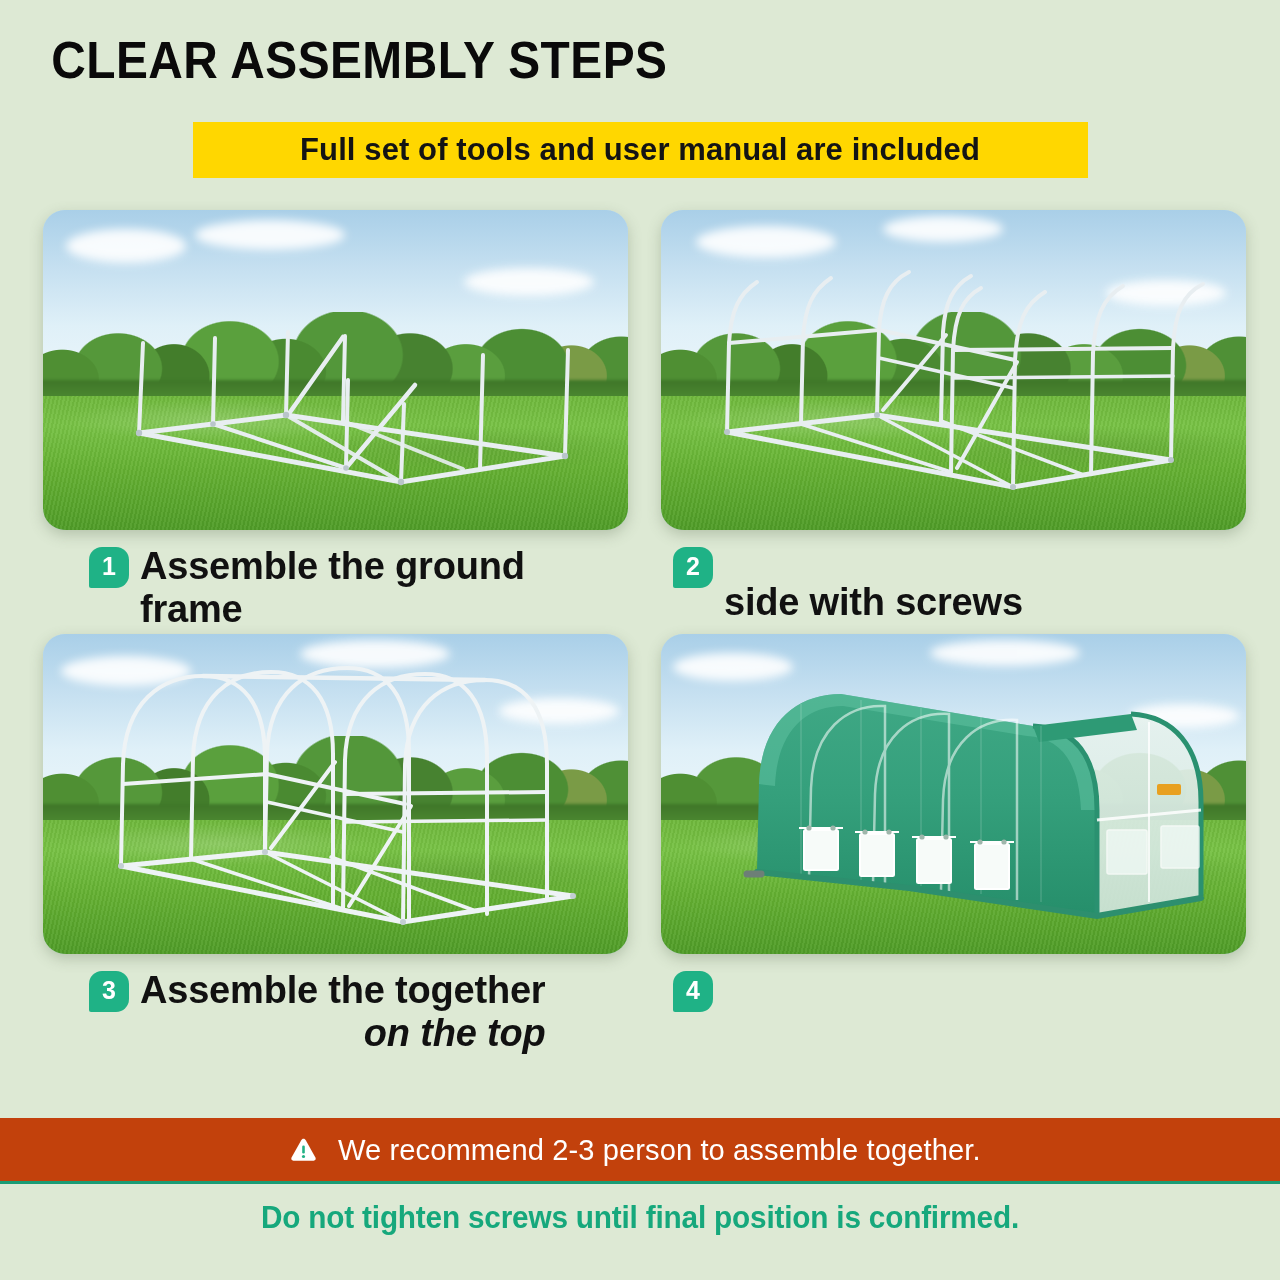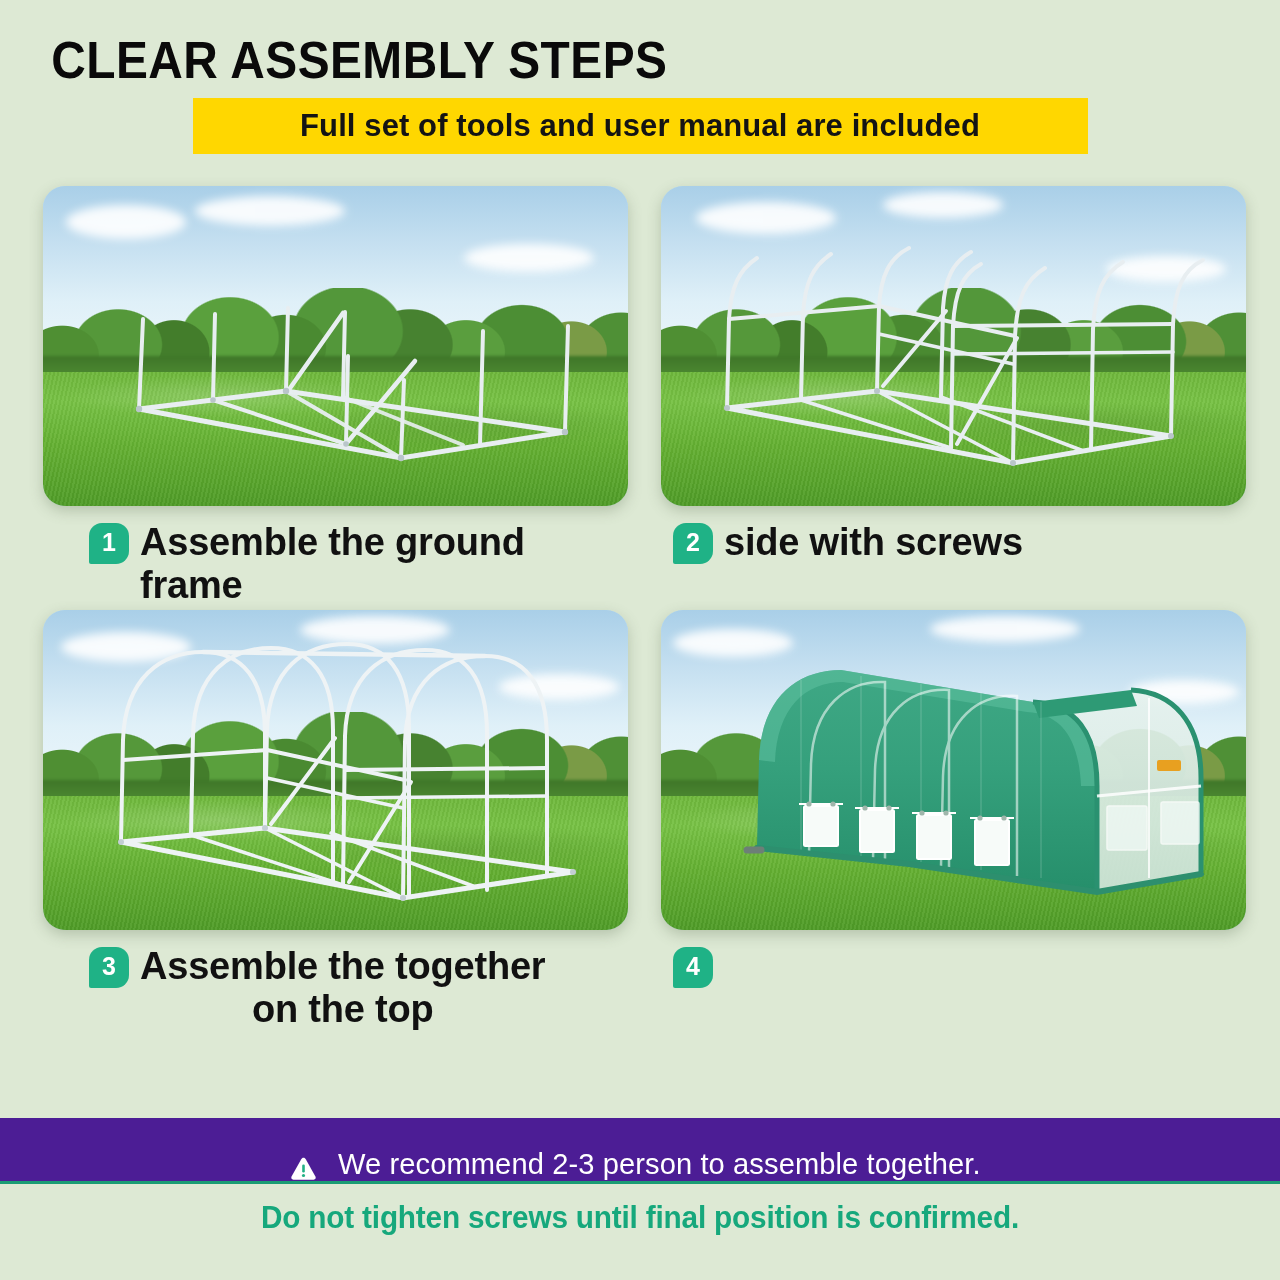--- a/index.html
+++ b/index.html
@@ -22,21 +22,21 @@
   .main-title {
     font-size: 52px;
     font-weight: bold;
     letter-spacing: 0.5px;
     color: #0a0a0a;
     line-height: 1.0;
     transform: scaleX(0.92);
   }
 
   .subtitle-wrap {
-    margin-top: 12px;
+    margin-top: 36px;
     display: flex;
     justify-content: center;
   }
 
   .subtitle-bar {
     background: #FFD700;
     width: 895px;
     height: 56px;
     display: flex;
     align-items: center;
@@ -149,32 +149,32 @@
 
   .caption-text {
     font-size: 38px;
     font-weight: bold;
     color: #111111;
     line-height: 1.14;
     letter-spacing: -0.2px;
     padding-top: 2px;
   }
   .caption-text .l2 { display: block; }
-  .cell.left  .caption-text .l2 { text-align: center; }
-  .cell.right .caption-text .l2 { text-align: center; }
+  .cell.left  .caption-text .l2 { text-align: right; font-style: italic; }
+  .cell.right .caption-text .l2 { text-align: center; margin-top: 36px; }
 
   
   .banner {
     position: absolute;
     left: 0; right: 0;
     top: 1118px;
     height: 66px;
-    background: #4c1d95;
+    background: #c2410c;
     display: flex;
-    align-items: flex-end;
+    align-items: center;
     justify-content: center;
     gap: 11px;
     border-bottom: 3px solid #1a9c74;
   }
   .warn-icon { width: 27px; height: 25px; display: block; }
   .banner-text {
     color: #ffffff;
     font-size: 30px;
     font-weight: normal;
     letter-spacing: 0.1px;

